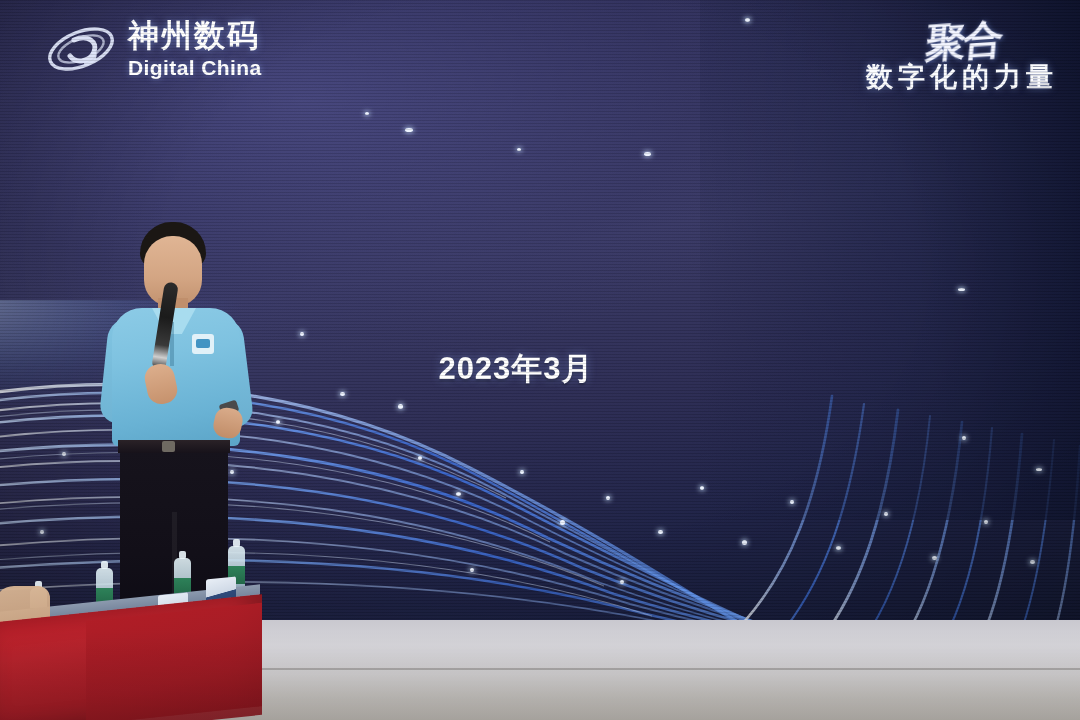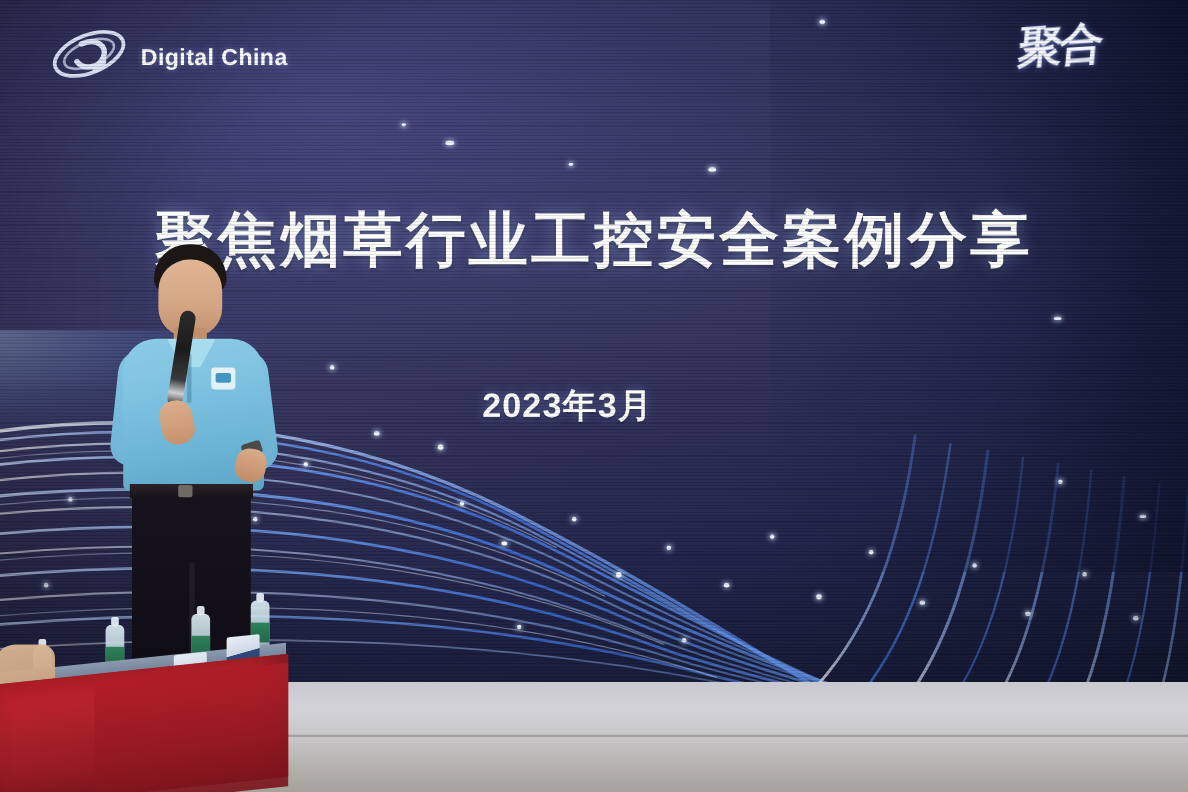--- a/index.html
+++ b/index.html
@@ -371,29 +371,30 @@
     <div class="logo-left">
       <svg class="dc-mark" viewBox="0 0 74 62">
         <g fill="none" stroke="#e6ecff" stroke-linecap="round">
           <ellipse cx="37" cy="31" rx="33" ry="17" transform="rotate(-22 37 31)" stroke-width="3.4" opacity="0.95"></ellipse>
           <ellipse cx="37" cy="31" rx="24" ry="11" transform="rotate(-22 37 31)" stroke-width="2.4" opacity="0.7"></ellipse>
           <path d="M30,22 C44,16 54,24 50,34 C46,44 32,46 26,38" stroke-width="5" opacity="0.98"></path>
           <path d="M50,34 C52,40 48,45 42,45" stroke-width="4.2" opacity="0.95"></path>
         </g>
       </svg>
       <div class="dc-text">
+        <span class="dc-cn">神州数码</span>
         <span class="dc-en">Digital China</span>
       </div>
     </div>
 
     <div class="logo-right">
       <div class="jh-cal">聚合</div>
+      <div class="jh-sub">数字化的力量</div>
     </div>
 
-    <div class="slide-title">聚焦烟草行业工控安全案例分享</div>
     <div class="slide-date">2023年3月</div>
   </div>
 
   <div class="floor"></div>
   <div class="floor-seam"></div>
 
   <div class="speaker">
     <div class="sp-pants"></div>
     <div class="sp-legsplit"></div>
     <div class="sp-arm-l"></div>

